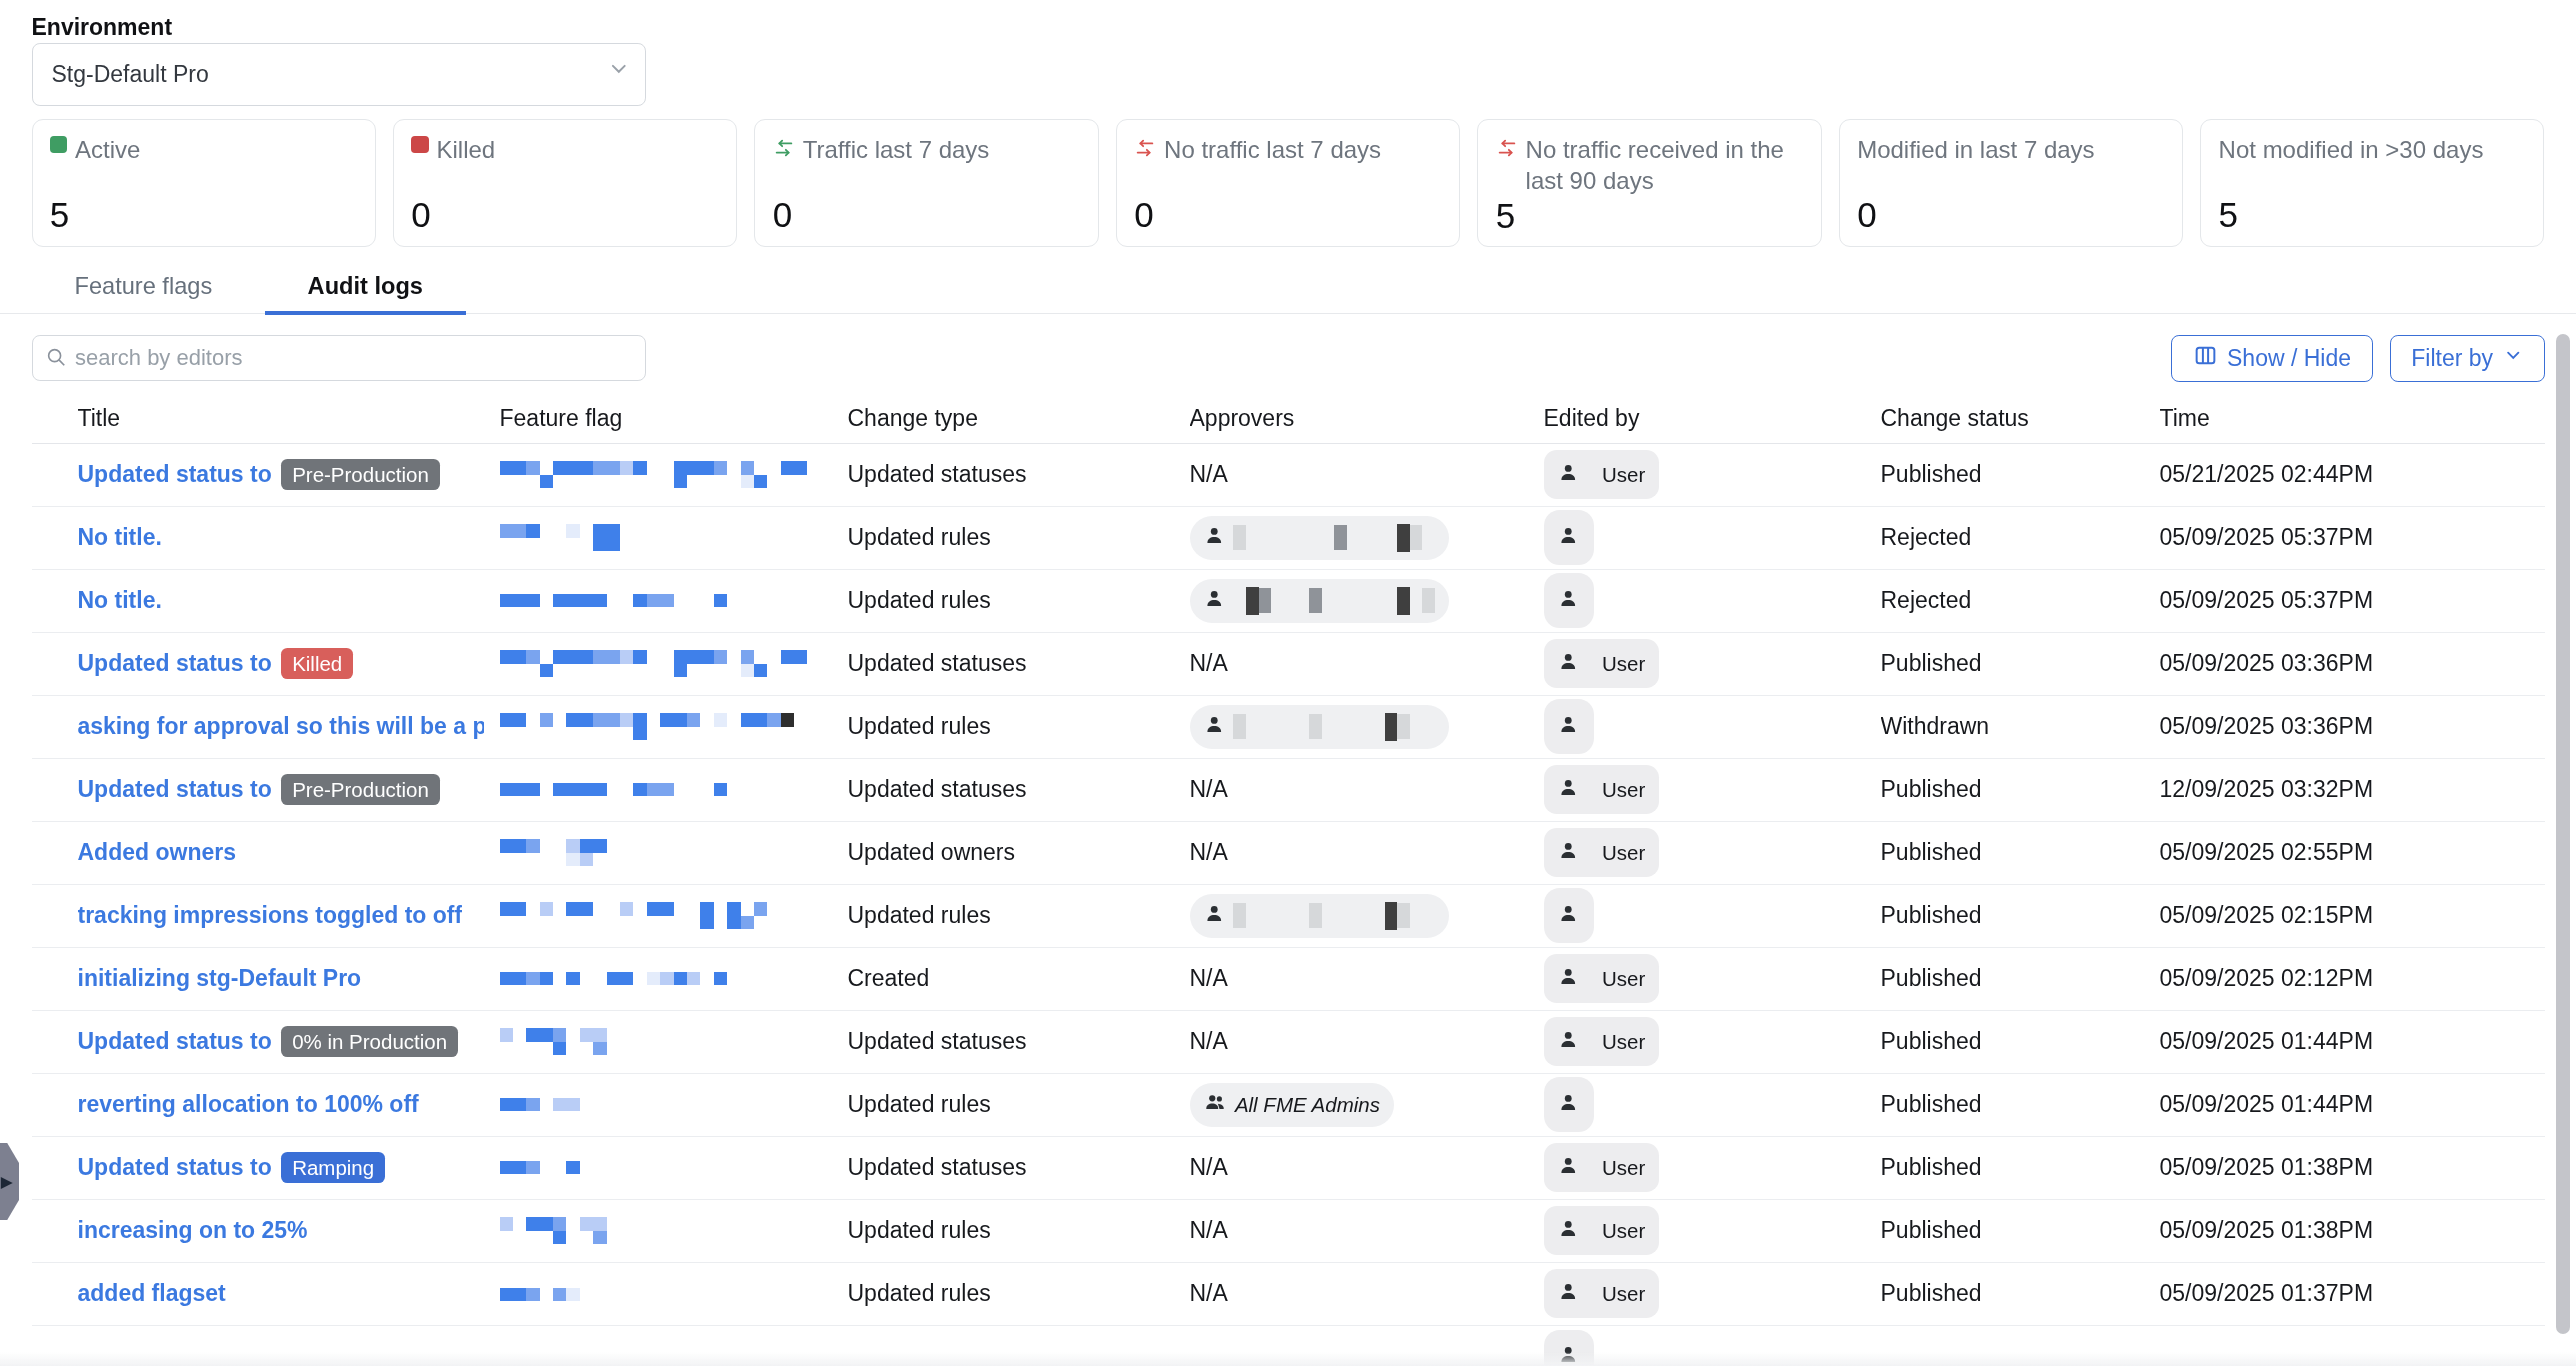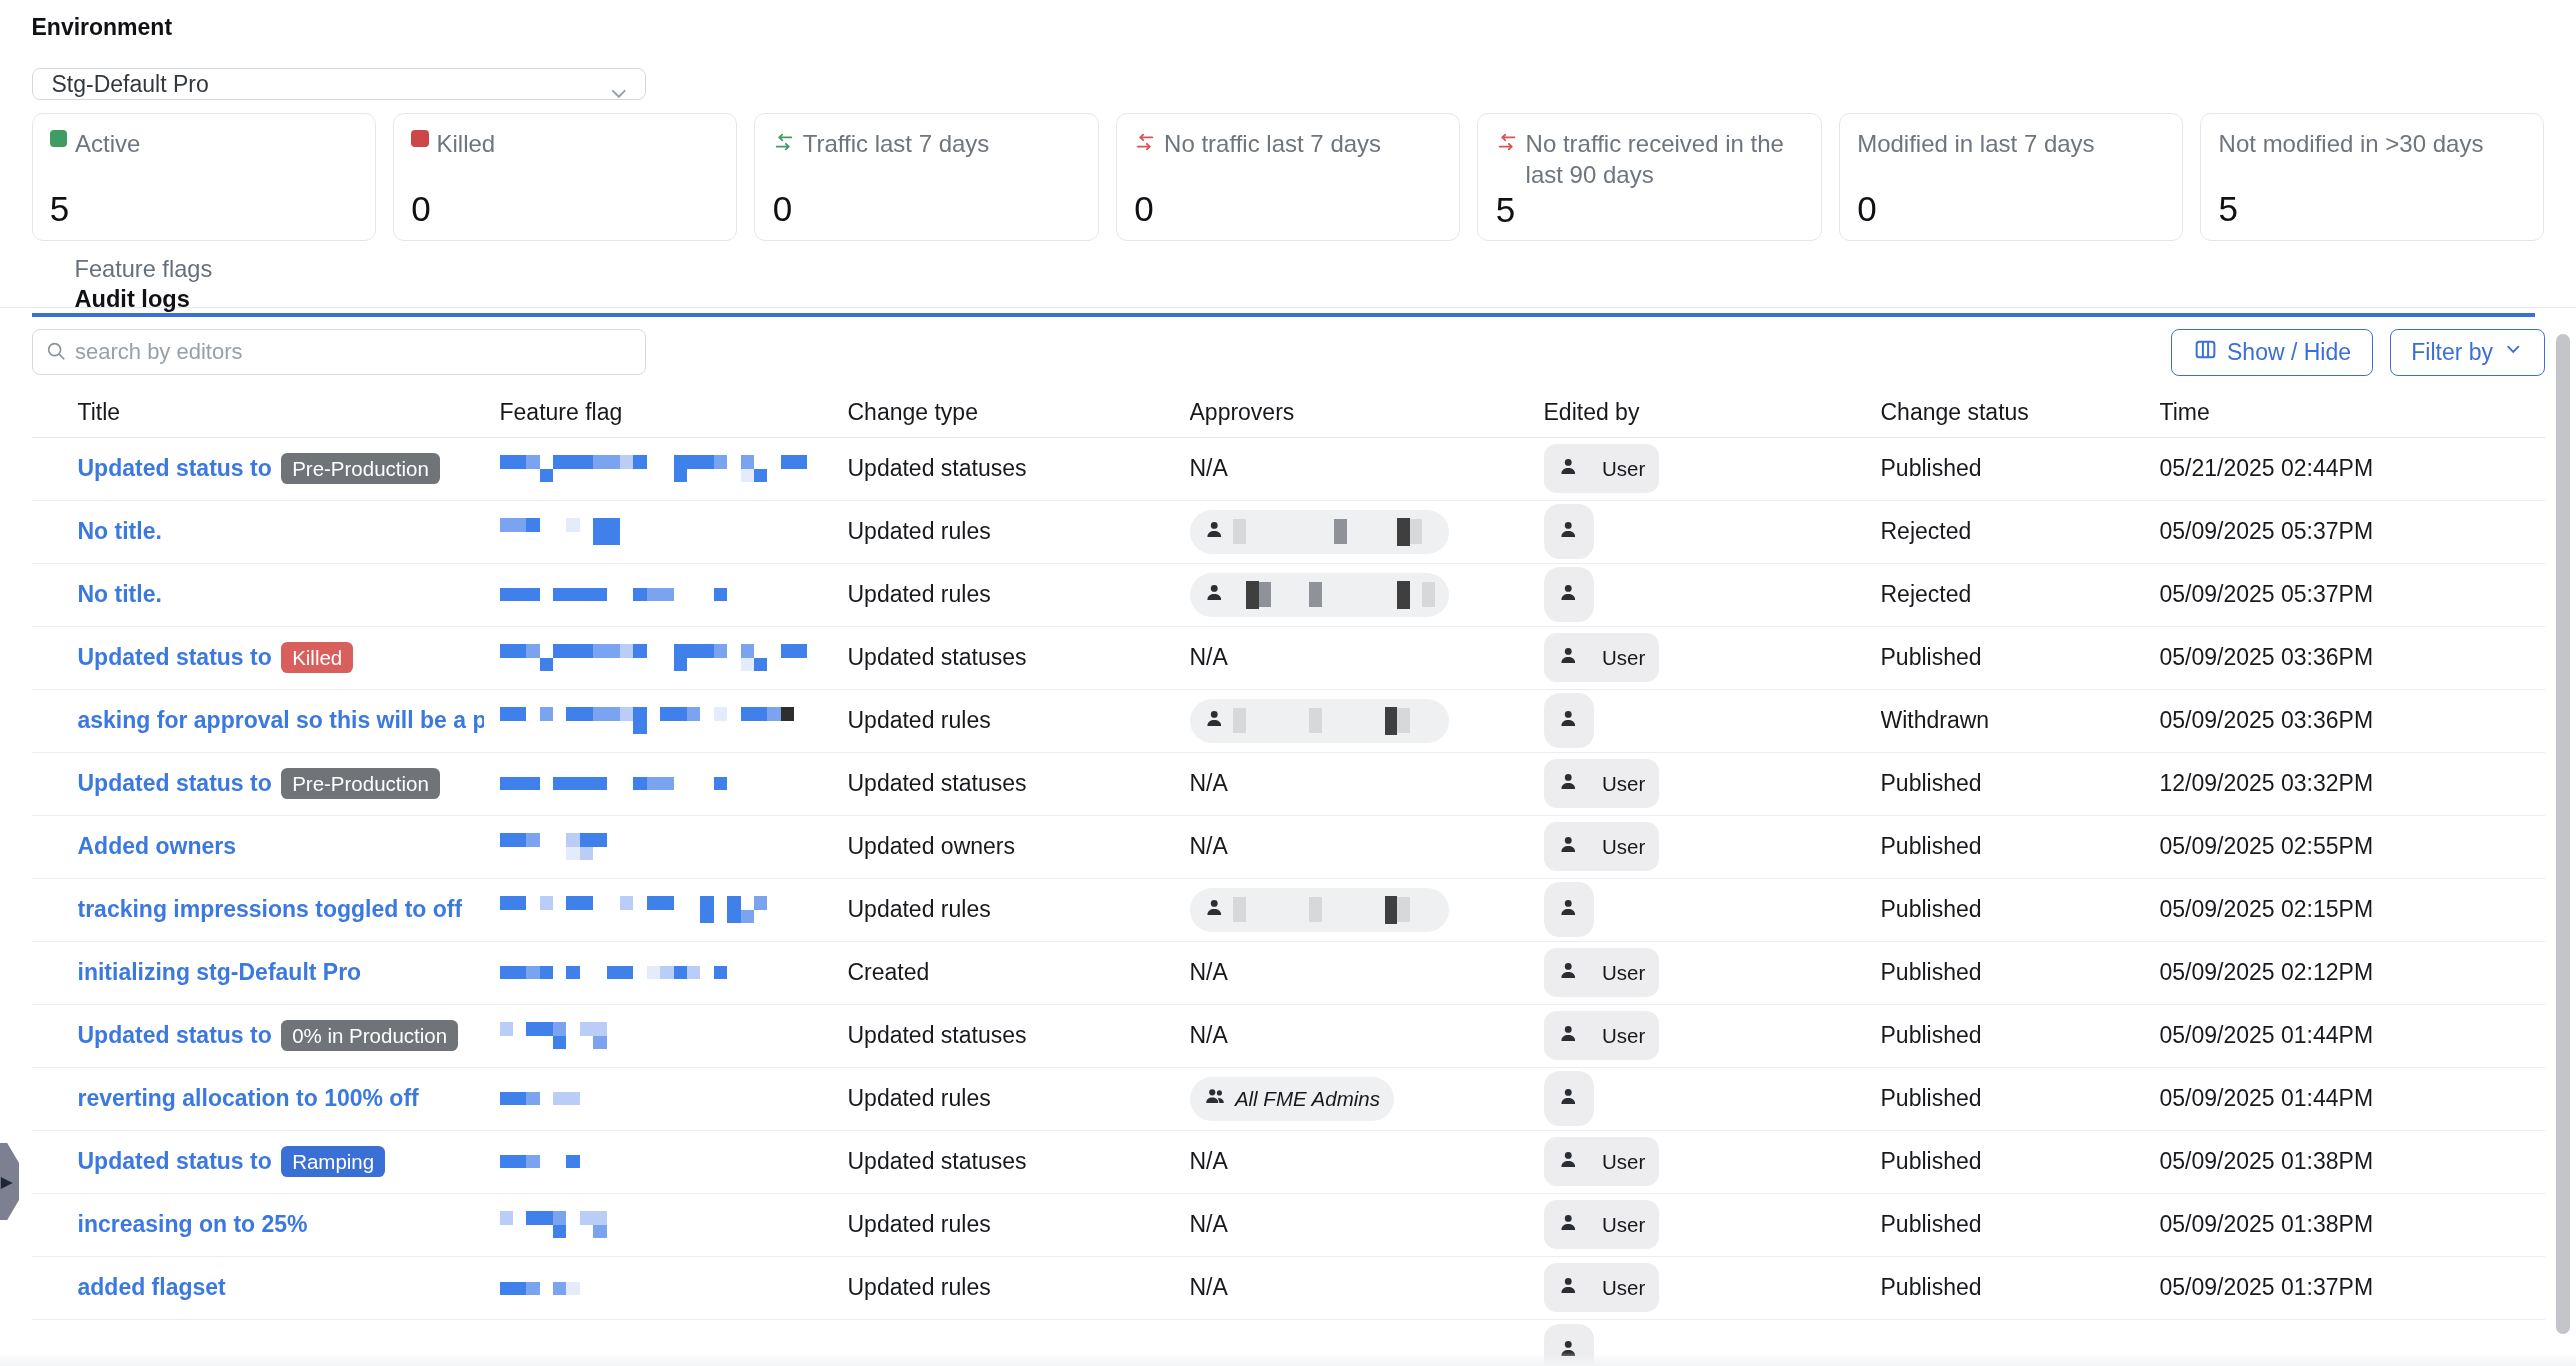--- a/index.html
+++ b/index.html
@@ -2,38 +2,38 @@
 <html style="font-size:12.6px"><head>
 <meta charset="utf-8">
 <style>
   * { box-sizing: border-box; margin: 0; padding: 0; }
   html, body { width: 2576px; height: 1367px; overflow: hidden; background: #fff;
     font-family: "Liberation Sans", sans-serif; color: #15181c; }
   .page { padding: 12.6px 31.5px 0 31.5px; position: relative; }
 
   
   .env-label { font-size: 23px; font-weight: 600; color: #101114; margin-top: 1.6px; }
-  .env-select { margin-top: 27px; width: 614px; height: 32px; border: 1.6px solid #d5d9de;
+  .env-select { margin-top: 2px; width: 614px; height: 63px; border: 1.6px solid #d5d9de;
     border-radius: 7.9px; display: flex; align-items: center; padding: 0 19px;
     font-size: 23px; color: #33383f; position: relative; background: #fff; cursor: pointer; }
   .env-select .chev { position: absolute; right: 14px; top: 12.6px; color: #9aa1a9; }
 
   
   .cards { display: flex; gap: 17.3px; margin-top: 12.6px; }
   .stat-card { flex: 1 1 0; height: 128px; border: 1.6px solid #e4e7ea; border-radius: 11px;
     padding: 14px 17.3px 11px 17.3px; display: flex; flex-direction: column; justify-content: space-between;
     background: #fff; }
   .stat-head { display: flex; align-items: flex-start; gap: 7.9px; font-size: 24px; color: #6e757e; line-height: 1.3; }
   .stat-head .sq { width: 17.3px; height: 17.3px; border-radius: 3.9px; flex: 0 0 auto; margin-top: 2.4px; }
   .stat-head .swap { flex: 0 0 auto; margin-top: 0.8px; }
   .stat-value { font-size: 35px; color: #101114; }
 
   
   .tabs { margin: 15.7px -31.5px 0 -31.5px; padding: 0 31.5px; border-bottom: 1.6px solid #e7e9ec;
-    display: flex; height: 52px; align-items: stretch; flex-direction: column; }
+    display: flex; height: 52px; align-items: stretch; }
   .tab { padding: 0 43px; margin-right: 9.4px; font-size: 23.6px; color: #66707c; display: flex;
     align-items: center; cursor: pointer; border-bottom: 4.7px solid transparent; margin-bottom: -1.6px; }
   .tab.active { color: #101114; font-weight: 600; border-bottom-color: #3a6fd6; }
 
   
   .toolbar { margin-top: 20.5px; display: flex; align-items: center; }
   .search { width: 614px; height: 46px; border: 1.6px solid #d5d9de; border-radius: 7.9px;
     display: flex; align-items: center; padding: 0 12.6px; gap: 7.9px; background: #fff; }
   .search input { border: none; outline: none; flex: 1; font-size: 22px; color: #33383f;
     font-family: "Liberation Sans", sans-serif; }

